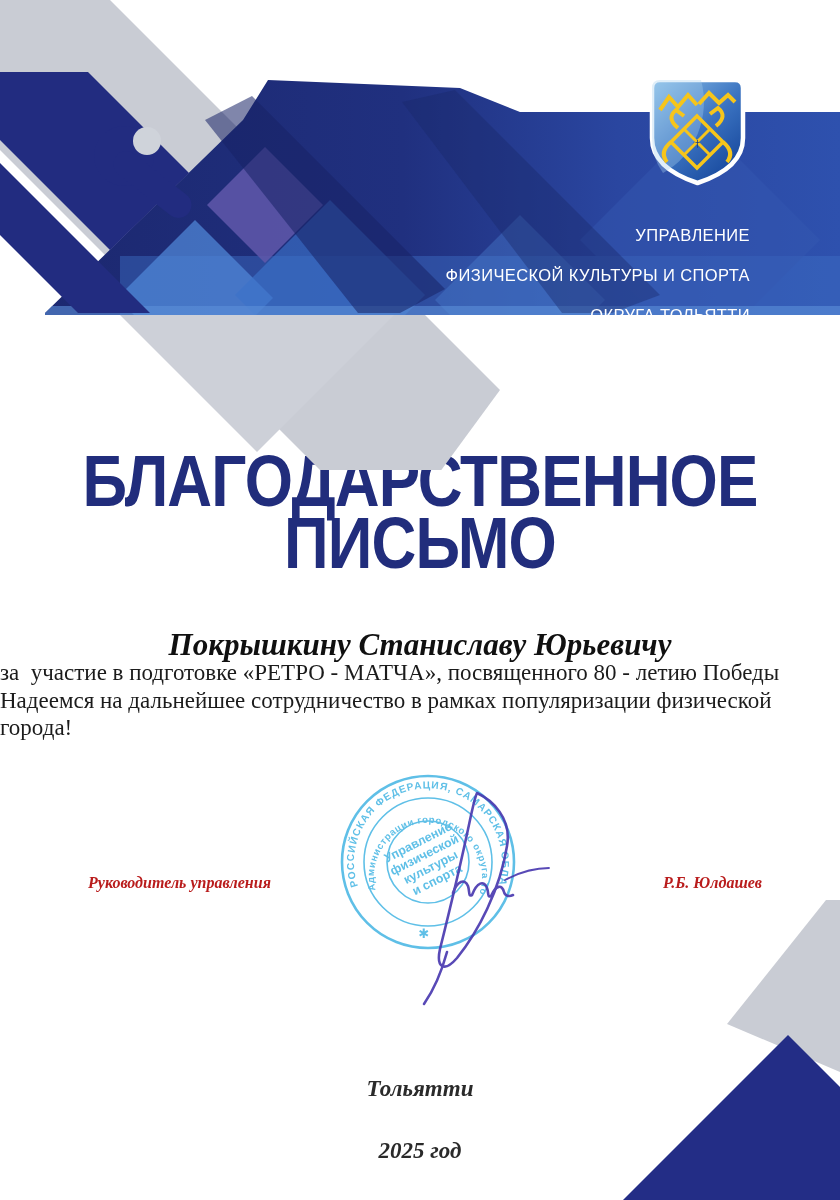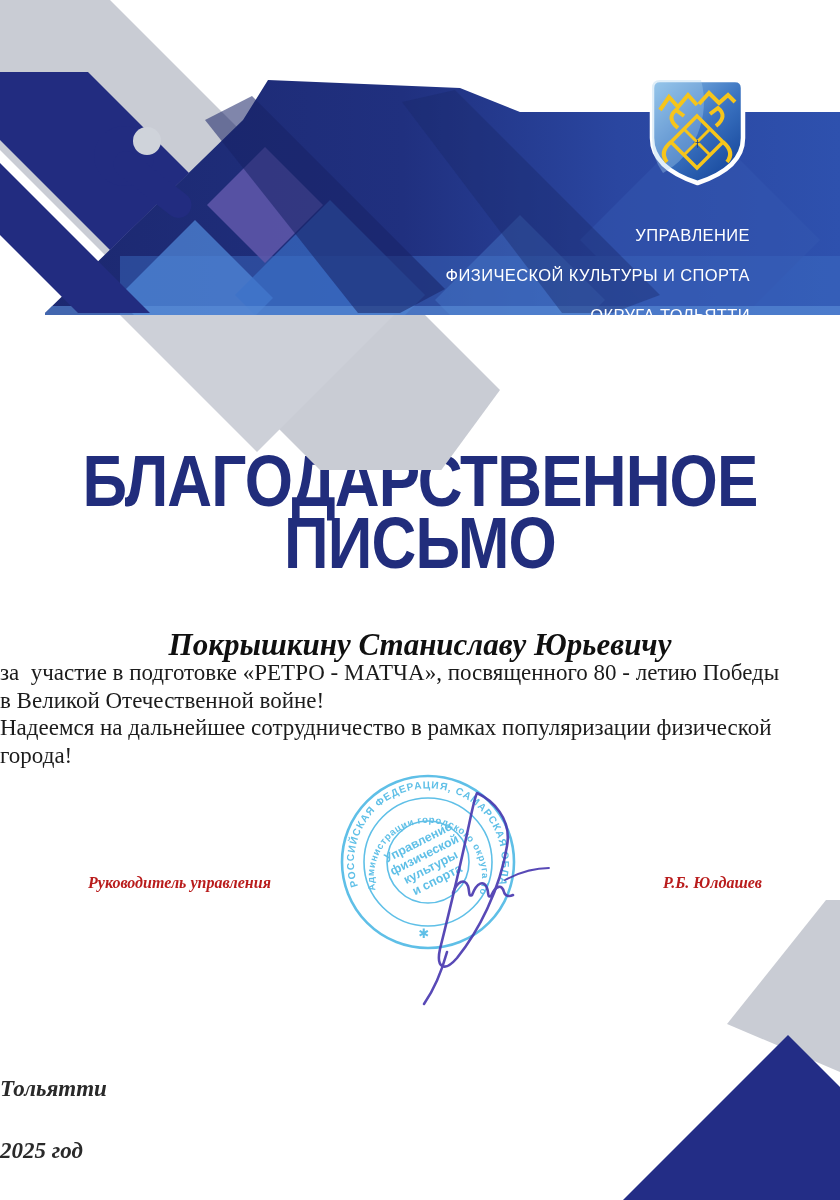--- a/index.html
+++ b/index.html
@@ -40,21 +40,21 @@
   .body-text div { white-space:pre; }
 
   .sign-row {
     position:absolute; top:874px; left:88px; right:78px; height:34px;
     font-weight:bold; font-style:italic; font-size:16px; color:#b91c1c;
   }
   .sign-role { position:absolute; left:0; top:0; }
   .sign-name { position:absolute; right:0; top:0; }
 
   .footer {
-    position:absolute; top:1042px; left:0; width:100%; text-align:left;
+    position:absolute; top:1042px; left:0; width:100%; text-align:center;
     font-weight:bold; font-style:italic; font-size:23px; line-height:31px;
     color:#2a2a2a; white-space:pre-line;
   }
 
   .stamp-svg { position:absolute; left:300px; top:735px; z-index:6; }
   .sig-svg   { position:absolute; left:380px; top:740px; z-index:7; }
   .corner-svg{ position:absolute; left:0; bottom:0; z-index:1; }
   .header-svg{ position:absolute; left:0; top:0; z-index:2; }
 </style>
 </head>
@@ -134,21 +134,20 @@
 
   <div class="title">
     <div>БЛАГОДАРСТВЕННОЕ</div>
     <div>ПИСЬМО</div>
   </div>
 
   <div class="recipient">Покрышкину Станиславу Юрьевичу</div>
 
   <div class="body-text">
     <div>за  участие в подготовке «РЕТРО - МАТЧА», посвященного 80 - летию Победы</div>
-    <div>в Великой Отечественной войне!</div>
     <div>Надеемся на дальнейшее сотрудничество в рамках популяризации физической</div>
     <div>города!</div>
   </div>
 
   <svg class="stamp-svg" width="280" height="290" viewBox="300 735 280 290">
     <defs>
       <path id="ringOuter" d="M 358.6,888 A 74,74 0 1 1 497.4,888"></path>
       <path id="ringInner" d="M 377.5,896 A 54,54 0 1 1 478.5,896"></path>
     </defs>
     <g opacity=".82">

